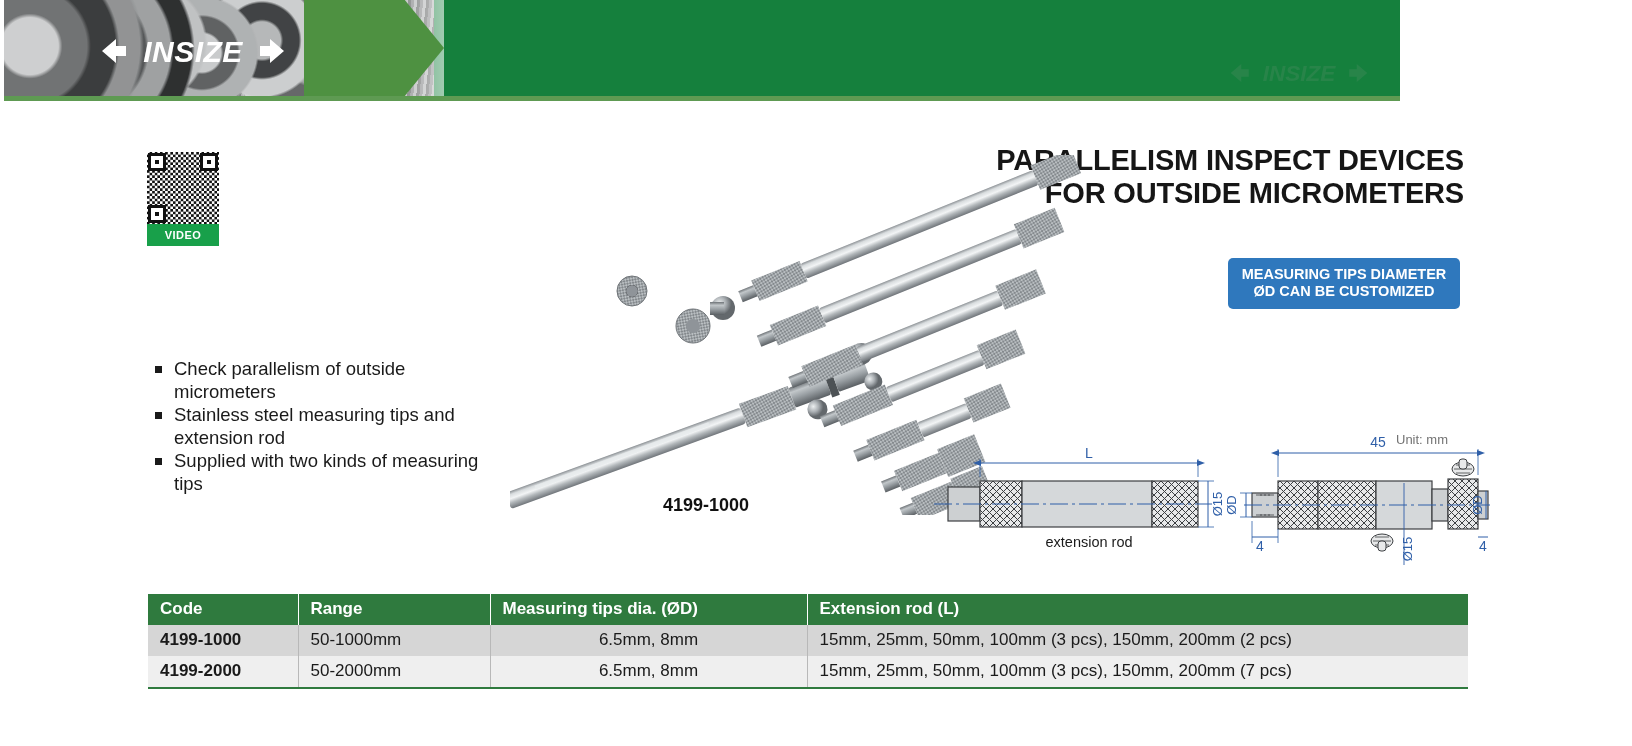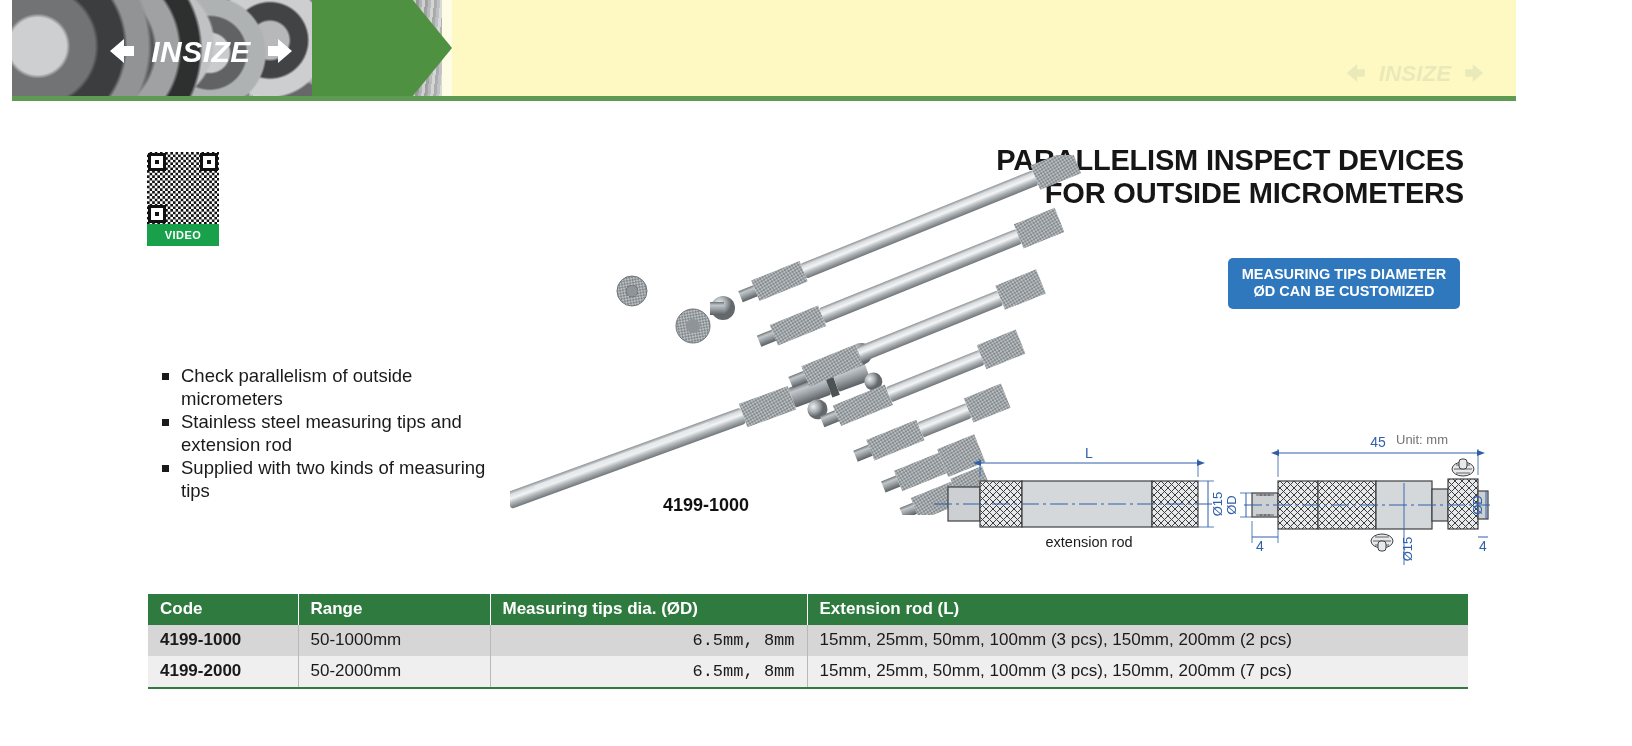--- a/index.html
+++ b/index.html
@@ -11,24 +11,24 @@
     width: 1632px;
     height: 746px;
     position: relative;
     font-family: "Liberation Sans", sans-serif;
     overflow: hidden;
   }
 
   
   .header {
     position: absolute;
-    left: 12px; top: 0;
-    width: 1504px;
+    left: 4px; top: 0;
+    width: 1396px;
     height: 101px;
-    background: #fef9c3;
+    background: #15803d;
     overflow: hidden;
   }
   .header-photo {
     position: absolute;
     left: 0; top: 0;
     width: 430px;
     height: 96px;
     background:
       radial-gradient(circle at 6% 48%, #c9ccce 0 7%, #6f7477 8% 14%, #3c4143 15% 21%, #8e9396 22% 27%, transparent 28%),
       radial-gradient(circle at 19% 52%, #b7bcbf 0 9%, #555b5e 10% 17%, #9aa0a3 18% 24%, #2f3436 25% 30%, transparent 31%),
@@ -112,21 +112,21 @@
     letter-spacing: 0.5px;
     text-align: center;
     line-height: 22px;
     font-family: "Liberation Sans", sans-serif;
   }
 
   .features {
     position: absolute;
     left: 143px; top: 350px;
     width: 350px;
-    margin: 15px;
+    margin: 8px;
     padding: 0;
     list-style: none;
   }
   .features li {
     position: relative;
     padding-left: 23px;
     font-size: 18.5px;
     line-height: 22.5px;
     color: #1a1a1a;
     margin-bottom: 1px;
@@ -217,21 +217,21 @@
   .spec-table th.c { text-align: left; }
   .spec-table td {
     font-size: 17px;
     color: #1a1a1a;
     padding: 5px 12px 6px;
     border-right: 1px solid #b8b8b8;
     box-sizing: border-box;
   }
   .spec-table td:last-child { border-right: none; }
   .spec-table td.code { font-weight: bold; }
-  .spec-table td.c { text-align: right; font-family: Liberation Mono, monospace; }
+  .spec-table td.c { text-align: center; }
   .spec-table tbody tr:nth-child(odd) td { background: #d6d6d6; }
   .spec-table tbody tr:nth-child(even) td { background: #efefef; }
   .spec-table tbody tr:last-child td { border-bottom: 2px solid #2f7a3e; }
 </style>
 </head>
 <body>
 
 <div class="header">
   <div class="header-photo"></div>
   <div class="header-photo-fade"></div>

